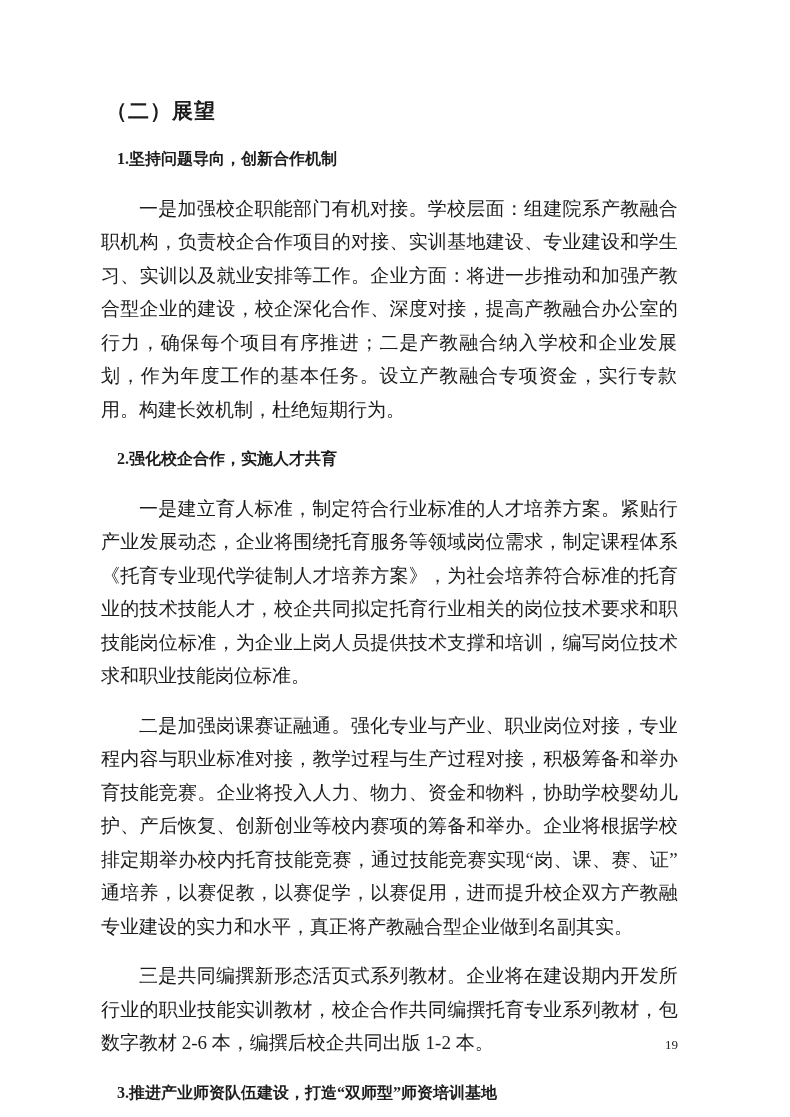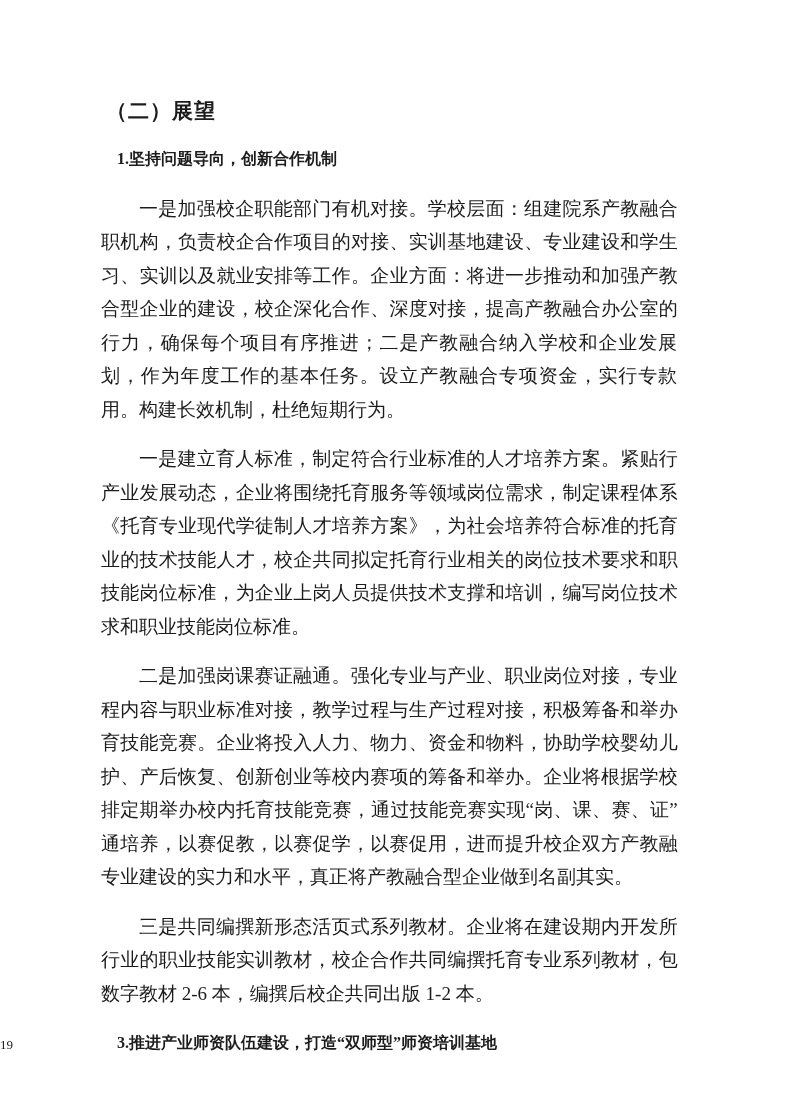--- a/index.html
+++ b/index.html
@@ -44,39 +44,40 @@
     margin: 16px;
     text-indent: 2em;
     text-align: justify;
     word-break: break-all;
   }
   .page-number {
     position: absolute;
     left: 0;
     right: 0;
     bottom: 64px;
-    text-align: left;
+    text-align: right;
     font-size: 13px;
     color: #222222;
     font-family: "Liberation Serif", "DejaVu Serif", serif;
     margin-top: 40px;
   }
 </style>
 </head>
 <body>
 
 <div class="page">
   <div class="content">
 
     <h2 class="main-heading">（二）展望</h2>
 
     <h3 class="sub-heading">1.坚持问题导向，创新合作机制</h3>
 
     <p class="para">一是加强校企职能部门有机对接。学校层面：组建院系产教融合专职机构，负责校企合作项目的对接、实训基地建设、专业建设和学生实习、实训以及就业安排等工作。企业方面：将进一步推动和加强产教融合型企业的建设，校企深化合作、深度对接，提高产教融合办公室的执行力，确保每个项目有序推进；二是产教融合纳入学校和企业发展规划，作为年度工作的基本任务。设立产教融合专项资金，实行专款专用。构建长效机制，杜绝短期行为。</p>
 
+    <h3 class="sub-heading">2.强化校企合作，实施人才共育</h3>
 
     <p class="para">一是建立育人标准，制定符合行业标准的人才培养方案。紧贴行业产业发展动态，企业将围绕托育服务等领域岗位需求，制定课程体系和《托育专业现代学徒制人才培养方案》，为社会培养符合标准的托育专业的技术技能人才，校企共同拟定托育行业相关的岗位技术要求和职业技能岗位标准，为企业上岗人员提供技术支撑和培训，编写岗位技术要求和职业技能岗位标准。</p>
 
     <p class="para">二是加强岗课赛证融通。强化专业与产业、职业岗位对接，专业课程内容与职业标准对接，教学过程与生产过程对接，积极筹备和举办托育技能竞赛。企业将投入人力、物力、资金和物料，协助学校婴幼儿照护、产后恢复、创新创业等校内赛项的筹备和举办。企业将根据学校安排定期举办校内托育技能竞赛，通过技能竞赛实现“岗、课、赛、证”融通培养，以赛促教，以赛促学，以赛促用，进而提升校企双方产教融合专业建设的实力和水平，真正将产教融合型企业做到名副其实。</p>
 
     <p class="para">三是共同编撰新形态活页式系列教材。企业将在建设期内开发所属行业的职业技能实训教材，校企合作共同编撰托育专业系列教材，包括数字教材 2-6 本，编撰后校企共同出版 1-2 本。</p>
 
     <h3 class="sub-heading">3.推进产业师资队伍建设，打造“双师型”师资培训基地</h3>
 
 

